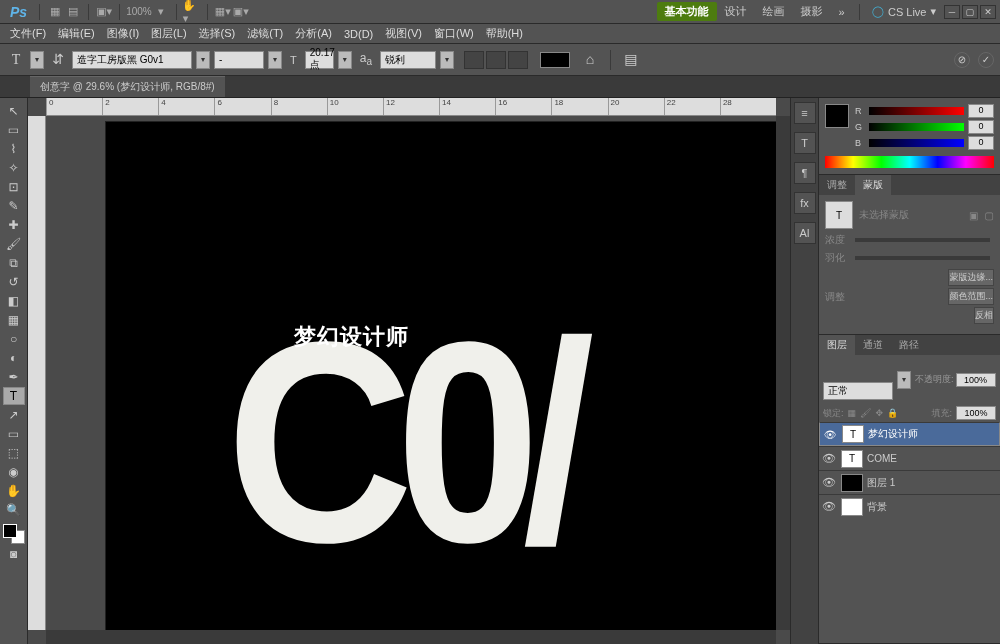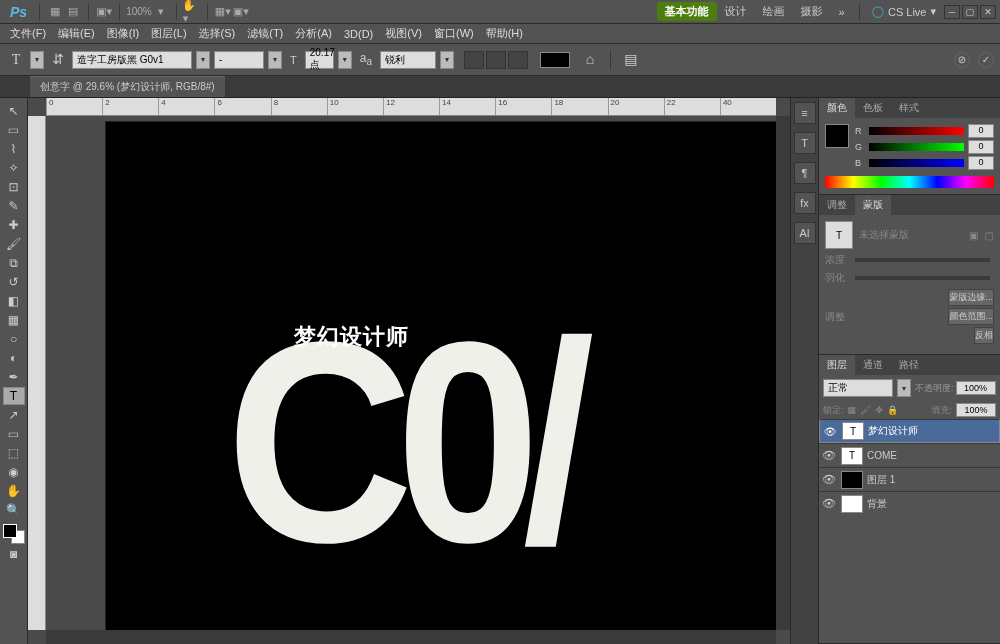--- a/index.html
+++ b/index.html
@@ -76,21 +76,21 @@
 .spectrum { height:12px; margin-top:4px; background:linear-gradient(90deg,red,yellow,lime,cyan,blue,magenta,red); }
 
 .mask-body { font-size:10px; color:#888; }
 .mask-row { display:flex; align-items:center; gap:6px; margin-bottom:4px; }
 .mask-thumb { width:28px; height:28px; background:#ddd; border:1px solid #888; display:flex; align-items:center; justify-content:center; color:#000; }
 .mask-slider { flex:1; height:4px; background:#3a3a3a; margin:0 4px; }
 .mask-btns { display:flex; flex-direction:column; gap:2px; align-items:flex-end; }
 .mask-btns button { font-size:9px; padding:1px 0; background:#666; border:1px solid #444; color:#ccc; }
 
 .layers-top { display:flex; align-items:center; gap:4px; padding:4px; }
-.blend { background:#ddd; color:#000; font-size:10px; padding:1px 4px; border:1px solid #888; width:70px; }
+.blend { background:#ddd; color:#000; font-size:10px; padding:1px 4px; border:1px solid #888; width:70px;margin-top:23px; }
 .opac { display:flex; align-items:center; gap:2px; font-size:9px; color:#999; }
 .opac input { width:40px; height:14px; font-size:9px; background:#ddd; border:1px solid #888; text-align:center; }
 .lock-row { display:flex; align-items:center; padding:2px 4px; font-size:9px; color:#888; gap:4px; }
 .layer { display:flex; align-items:center; height:24px; border-top:1px solid #3a3a3a; padding:0 2px; gap:4px; }
 .layer.sel { background:#4a6a9a; color:#fff; }
 .eye { width:16px; text-align:center; }
 .lthumb { width:22px; height:18px; background:#fff; border:1px solid #888; display:flex; align-items:center; justify-content:center; font-size:10px; color:#000; }
 .lthumb.black { background:#000; }
 .lname { font-size:10px; }
 
@@ -213,21 +213,21 @@
         <div>4</div>
         <div>6</div>
         <div>8</div>
         <div>10</div>
         <div>12</div>
         <div>14</div>
         <div>16</div>
         <div>18</div>
         <div>20</div>
         <div>22</div>
-        <div>40</div>
+        <div>28</div>
     </div>
     <div class="ruler-v"></div>
     <div class="canvas">
       <div class="artboard">
         <div class="overlay-text">梦幻设计师</div>
         <div class="come-text">C0/</div>
       </div>
     </div>
     <div class="scroll-v"></div>
     <div class="scroll-h"></div>
@@ -237,25 +237,20 @@
     <div class="dock">
       <div class="d">≡</div>
       <div class="d">T</div>
       <div class="d">¶</div>
       <div class="d">fx</div>
       <div class="d">Aǀ</div>
     </div>
     <div class="pstack">
 
       <div class="panel">
-        <div class="ptabs">
-          <span class="act">颜色</span>
-          <span>色板</span>
-          <span>样式</span>
-        </div>
         <div class="pbody">
           <div class="color-sliders">
             <div class="color-sw"></div>
             <div class="sliders">
               <div class="srow">
                   <span class="lab">R</span>
                   <div class="bar" style="background:linear-gradient(90deg,#000,red)"></div>
                   <div class="val">0</div>
                 </div>
               <div class="srow">

